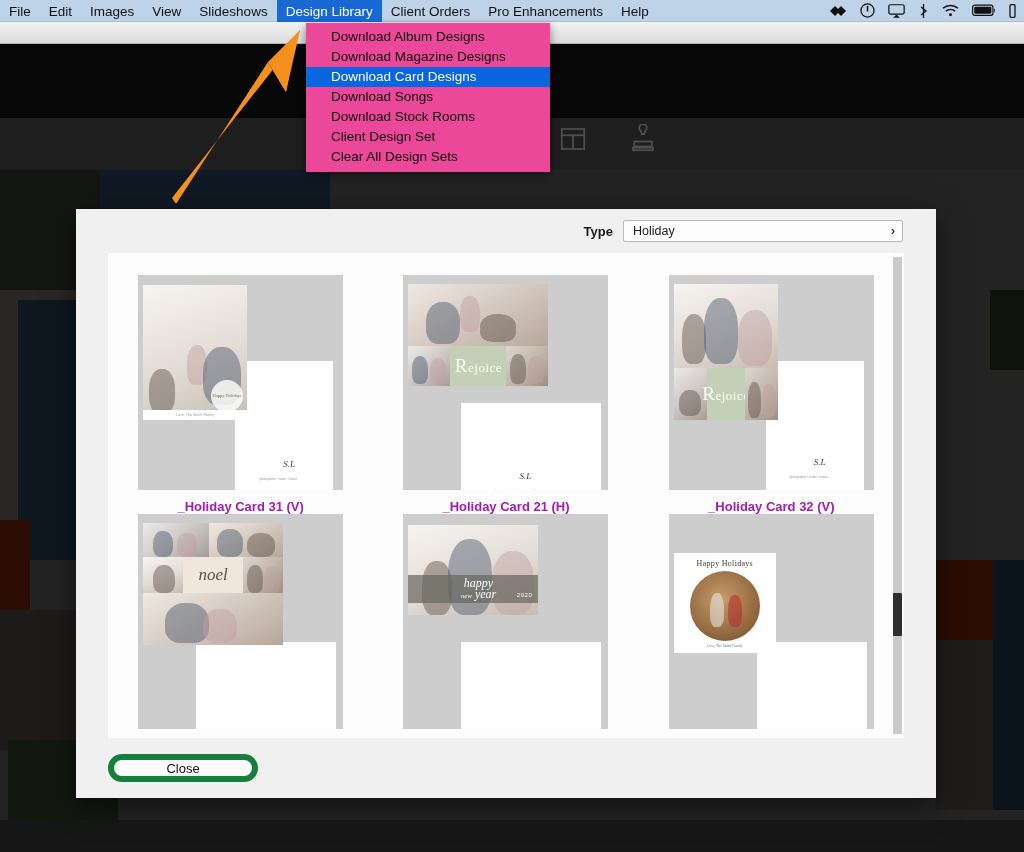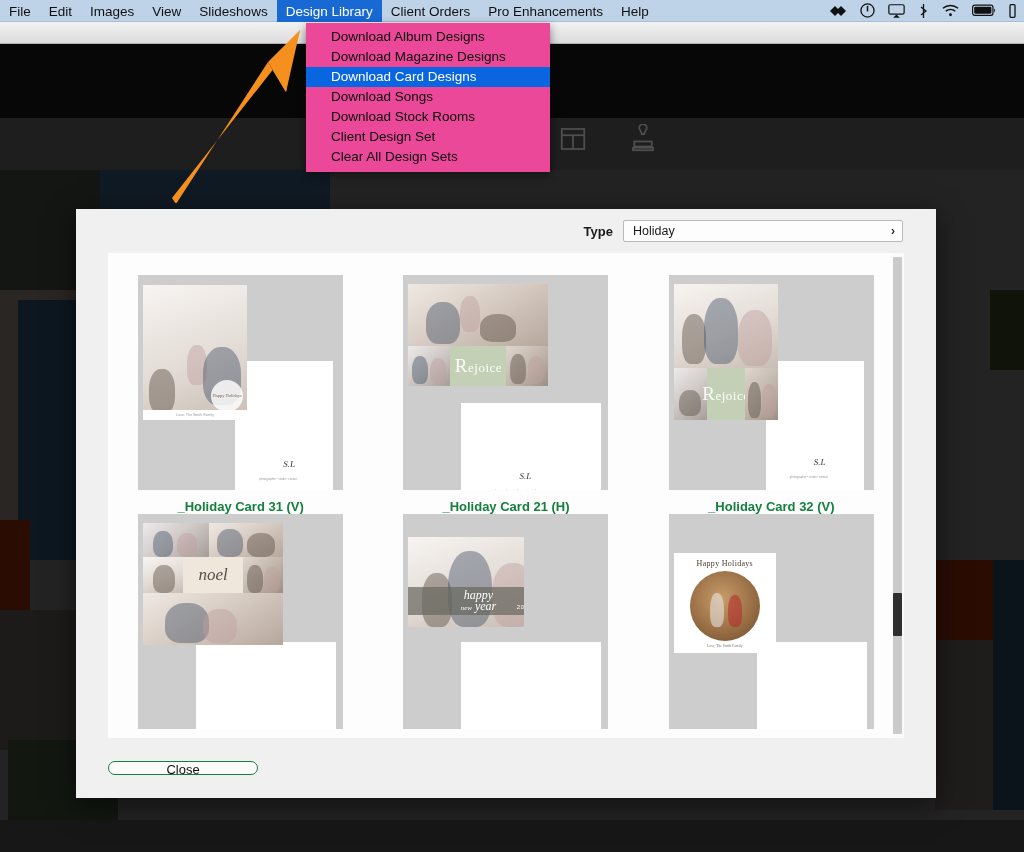--- a/index.html
+++ b/index.html
@@ -118,21 +118,21 @@
   .grid {
     display: grid; grid-template-columns: repeat(3, 1fr);
     padding: 22px 0 0 0;
   }
   .cell { display: flex; flex-direction: column; align-items: center; }
   .thumb {
     width: 205px; height: 215px; background: #cdcdcd;
     position: relative; overflow: hidden;
   }
   .cell-label {
-    margin-top: 9px; font-size: 13px; font-weight: 700; color: #15803d;
+    margin-top: 9px; font-size: 13px; font-weight: 700; color: #a21caf;
     text-align: center;
   }
 
   
   .card-back { position: absolute; background: #ffffff; margin-top: 30px; }
   .photo { position: absolute; background: #cfc7bf; overflow: hidden; }
   .photo.warm  { background: linear-gradient(150deg,#efe9e3 0%,#d8cdc4 45%,#b6a79c 100%); }
   .photo.light { background: linear-gradient(160deg,#f7f4f1 0%,#e3dcd6 55%,#c8bdb3 100%); }
   .photo.cool  { background: linear-gradient(140deg,#eceaea 0%,#cfc9c6 50%,#a69d98 100%); }
   .photo.dim   { background: linear-gradient(135deg,#ded6ce 0%,#bdb1a6 60%,#9b8f84 100%); }
@@ -214,22 +214,22 @@
     position: absolute; left: 2px; width: 9px; height: 43px; top: 340px;
     background: #2e2e2e; border-radius: 1px; cursor: pointer;
   }
 
   .footer {
     height: 60px; flex: 0 0 60px;
     display: flex; align-items: center; padding-left: 32px;
     background: #f0f0f0;
   }
   .btn-close {
-    width: 150px; height: 14px; border-radius: 14px;
-    background: #fbfbfb; border: 1px solid #15803d;
+    width: 150px; height: 28px; border-radius: 14px;
+    background: #fbfbfb; border: 6px solid #15803d;
     font-size: 13px; color: #111; font-family: "Liberation Sans", sans-serif;
     cursor: pointer;
   }
 </style>
 </head>
 <body>
 
 <div id="root">
 
   <div class="bg-layer">
@@ -451,21 +451,21 @@
               <div class="fig b" style="left:22px;top:10px;width:44px;height:40px;"></div>
               <div class="fig p" style="left:60px;top:16px;width:34px;height:34px;"></div>
             </div>
           </div>
           <div class="cell-label"></div>
         </div>
 
         <div class="cell">
           <div class="thumb">
             <div class="card-back" style="left:58px;top:98px;width:140px;height:100px;"></div>
-            <div class="photo light" style="left:5px;top:11px;width:116px;height:90px;margin-top:12px;">
+            <div class="photo light" style="left:5px;top:11px;width:130px;height:90px;">
               <div class="fig" style="left:14px;top:36px;width:30px;height:54px;"></div>
               <div class="fig b" style="left:40px;top:14px;width:44px;height:76px;"></div>
               <div class="fig p" style="left:84px;top:26px;width:42px;height:64px;"></div>
               <div class="band" style="left:0;bottom:12px;width:140px;height:28px;">
                 <div class="hny">
                   <span>happy</span><br>
                   <span style="font-size:7px">new</span>
                   <span>year</span>
                 </div>
                 <div class="yr">2020</div>

